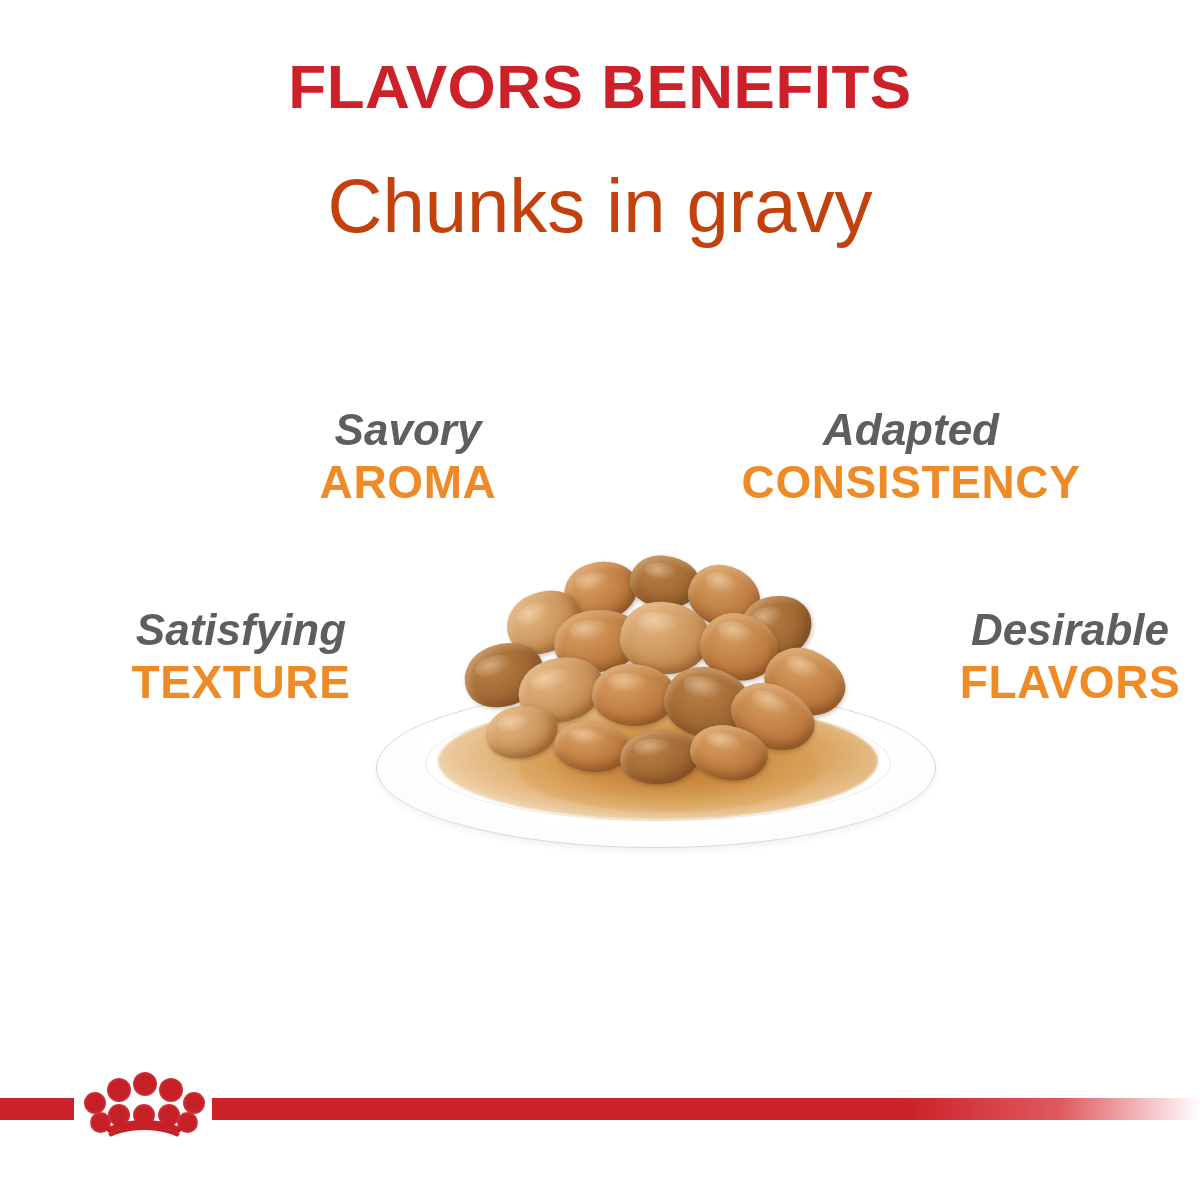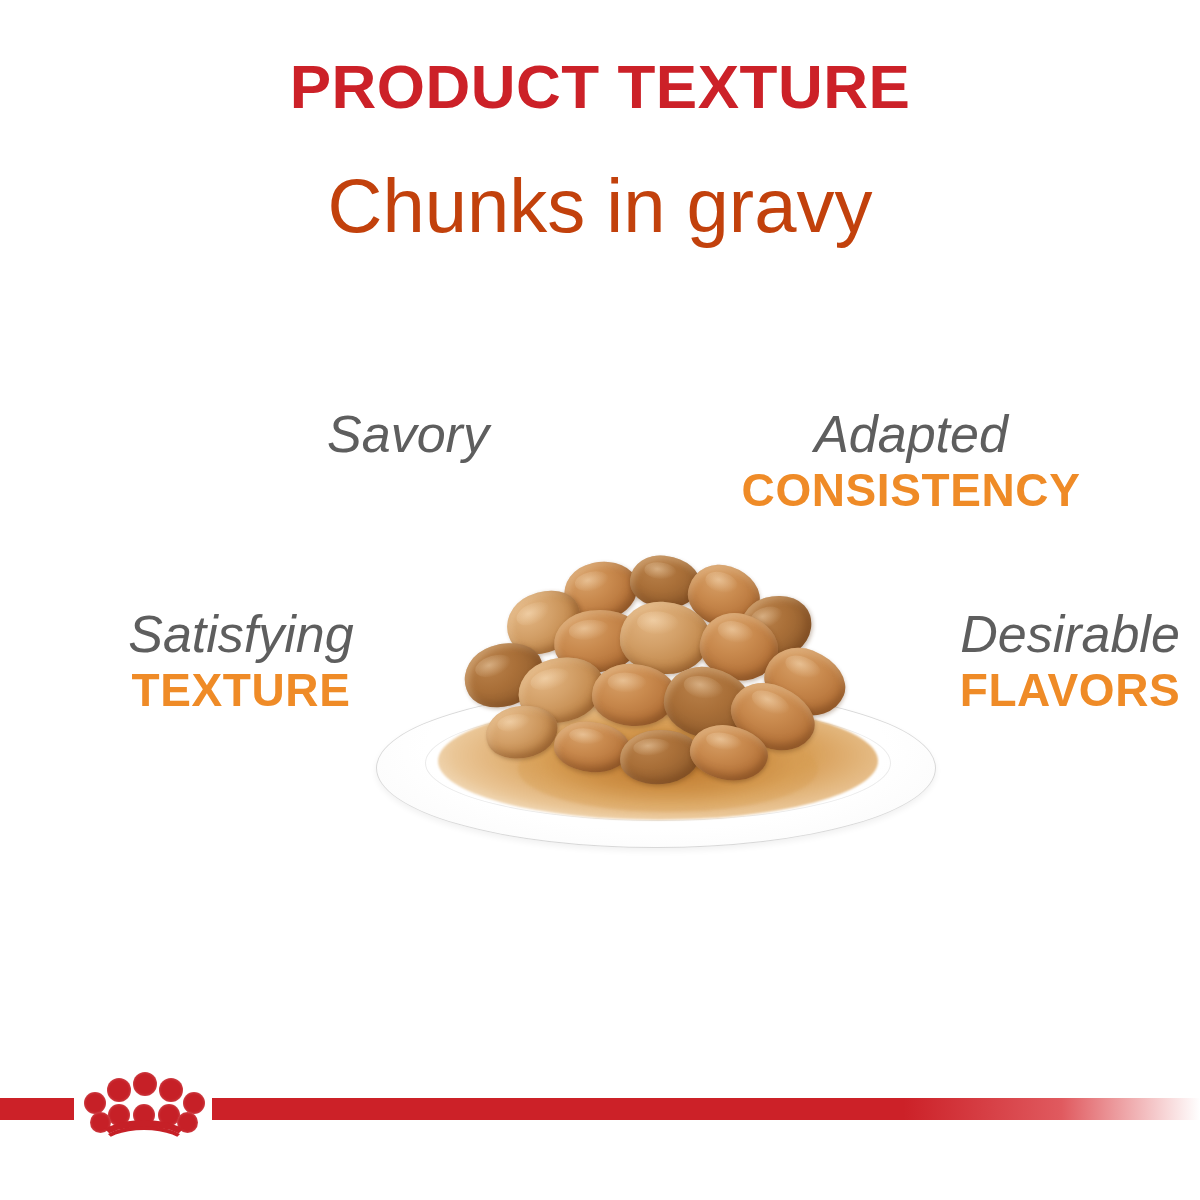--- a/index.html
+++ b/index.html
@@ -51,22 +51,22 @@
   
   .benefit {
     position: absolute;
     line-height: 1.02;
     white-space: nowrap;
   }
   .benefit .adj {
     display: block;
     font-style: italic;
     color: #5e5e5e;
-    font-size: 52px;
-    font-weight: normal;
+    font-size: 44px;
+    font-weight: bold;
     letter-spacing: 0px;
   }
   .benefit .noun {
     display: block;
     color: #ef8b27;
     font-size: 46px;
     font-weight: bold;
     letter-spacing: 0.6px;
     margin-top: 6px;
   }
@@ -221,26 +221,27 @@
     border-bottom-color: transparent;
     border-left-color: transparent;
     border-right-color: transparent;
   }
 </style>
 </head>
 <body>
 
 <div id="page">
 
-  <div class="headline">PRODUCT TEXTURE</div>
+  <div class="headline">FLAVORS BENEFITS</div>
 
   <div class="subhead">Chunks in gravy</div>
 
   <div class="benefit b-aroma">
     <span class="adj">Savory</span>
+    <span class="noun">AROMA</span>
   </div>
 
   <div class="benefit b-texture">
     <span class="adj">Satisfying</span>
     <span class="noun">TEXTURE</span>
   </div>
 
   <div class="benefit b-consistency">
     <span class="adj">Adapted</span>
     <span class="noun">CONSISTENCY</span>

